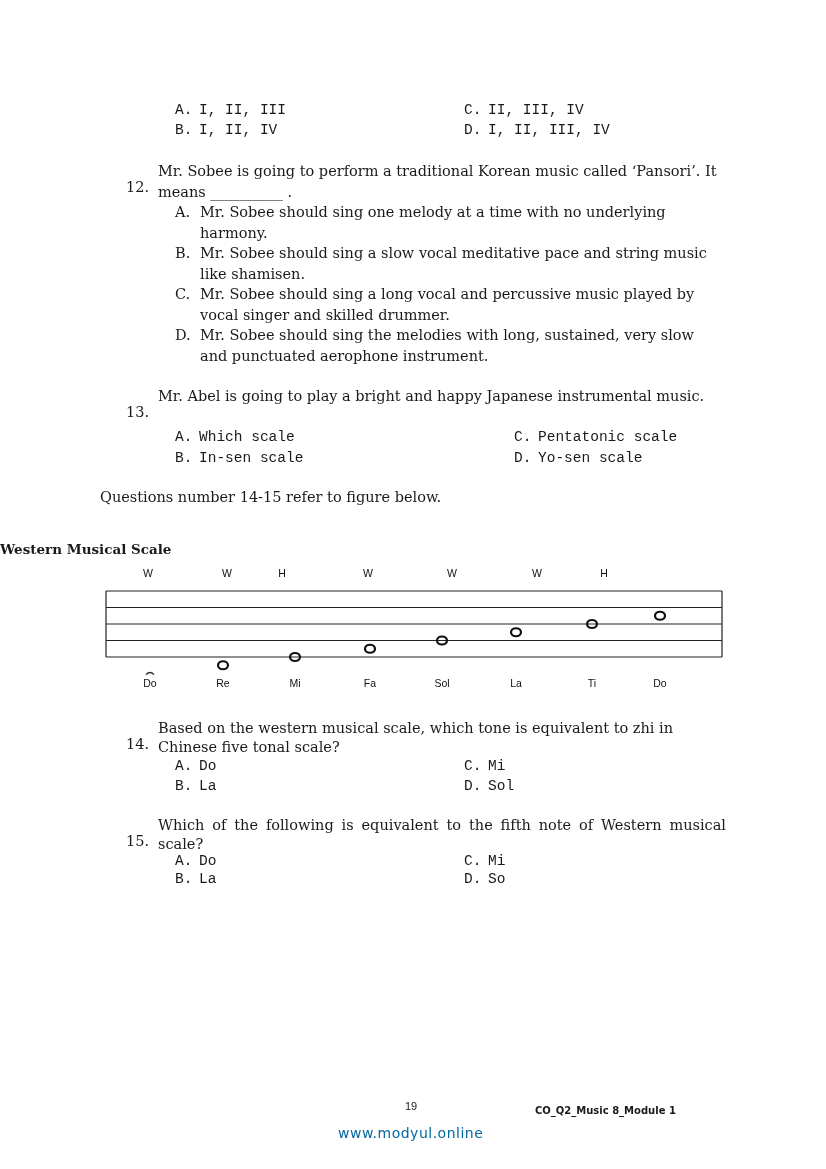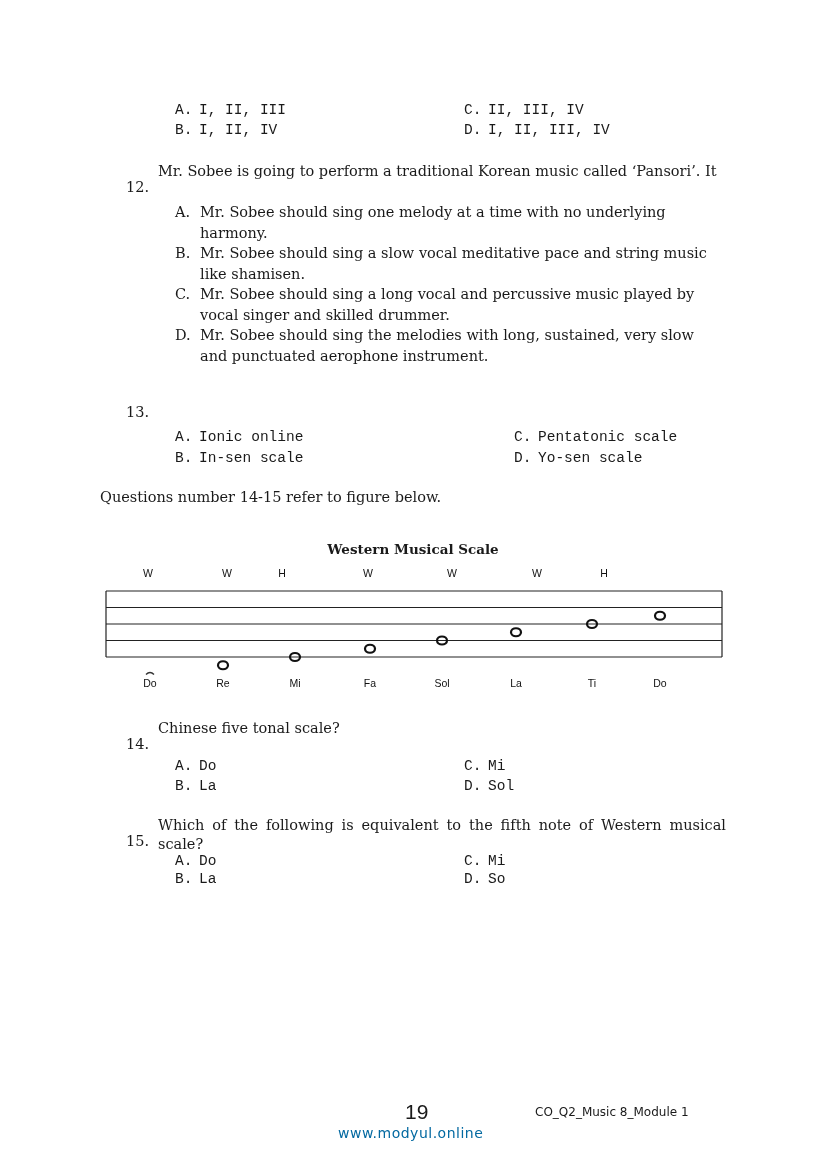--- a/index.html
+++ b/index.html
@@ -9,22 +9,22 @@
   .opt-letter { display: inline-block; width: 24px; }
   .q { position: absolute; left: 126px; width: 600px; line-height: 20.5px; }
   .q .num { position: absolute; left: 0; top: 16px; }
   .q .stem { margin-left: 32px; }
   .opt { position: absolute; line-height: 20px; font-family: Liberation Mono, monospace; }
   .wrapopt { position: absolute; left: 175px; width: 540px; line-height: 20.5px; }
   .wrapopt .l { position: absolute; left: 0; top: 0; }
   .wrapopt .t { margin-left: 25px; display: block; }
   .justify { text-align: justify; text-align-last: justify; }
   .fig-title { font-family: "DejaVu Serif", serif; font-weight: bold; font-size: 13.5px; }
-  .footer-num { font-family: "Liberation Sans", sans-serif; font-size: 21px; }
-  .footer-code { font-family: "DejaVu Sans", sans-serif; font-weight: normal; font-size: 12px; }
+  .footer-num { font-family: "Liberation Sans", sans-serif; font-size: 11px; }
+  .footer-code { font-family: "DejaVu Sans", sans-serif; font-weight: bold; font-size: 10px; }
   .watermark { font-family: "DejaVu Sans", sans-serif; font-size: 14px; color: #0369a1; letter-spacing: 0.5px; }
 </style>
 </head>
 <body>
 
 <div class="abs opt" style="left:175px; top:100px;">
   <span class="opt-letter">A.</span><span>I, II, III</span>
 </div>
 <div class="abs opt" style="left:175px; top:120px;">
   <span class="opt-letter">B.</span><span>I, II, IV</span>
@@ -33,20 +33,21 @@
   <span class="opt-letter">C.</span><span>II, III, IV</span>
 </div>
 <div class="abs opt" style="left:464px; top:120px;">
   <span class="opt-letter">D.</span><span>I, II, III, IV</span>
 </div>
 
 <div class="q" style="top:161px;">
   <span class="num">12.</span>
   <div class="stem">
     <div>Mr. Sobee is going to perform a traditional Korean music called ‘Pansori’. It</div>
+    <div>means __________ .</div>
   </div>
 </div>
 <div class="wrapopt" style="top:202px;">
   <span class="l">A.</span>
   <span class="t" style="width:490px;">Mr. Sobee should sing one melody at a time with no underlying harmony.</span>
 </div>
 <div class="wrapopt" style="top:243px;">
   <span class="l">B.</span>
   <span class="t" style="width:520px;">Mr. Sobee should sing a slow vocal meditative pace and string music like shamisen.</span>
 </div>
@@ -55,38 +56,39 @@
   <span class="t" style="width:510px;">Mr. Sobee should sing a long vocal and percussive music played by vocal singer and skilled drummer.</span>
 </div>
 <div class="wrapopt" style="top:325px;">
   <span class="l">D.</span>
   <span class="t" style="width:510px;">Mr. Sobee should sing the melodies with long, sustained, very slow and punctuated aerophone instrument.</span>
 </div>
 
 <div class="q" style="top:386px;">
   <span class="num">13.</span>
   <div class="stem">
+    <div>Mr. Abel is going to play a bright and happy Japanese instrumental music.</div>
   </div>
 </div>
 <div class="abs opt" style="left:175px; top:427px;">
-  <span class="opt-letter">A.</span><span>Ionic online</span>
+  <span class="opt-letter">A.</span><span>Which scale</span>
 </div>
 <div class="abs opt" style="left:175px; top:448px;">
   <span class="opt-letter">B.</span><span>In-sen scale</span>
 </div>
 <div class="abs opt" style="left:514px; top:427px;">
   <span class="opt-letter">C.</span><span>Pentatonic scale</span>
 </div>
 <div class="abs opt" style="left:514px; top:448px;">
   <span class="opt-letter">D.</span><span>Yo-sen scale</span>
 </div>
 
 <div class="abs" style="left:100px; top:487px; line-height:20px;">Questions number 14-15 refer to figure below.</div>
 
-<div class="abs fig-title" style="left:0; width:826px; text-align:center; top:541px; padding-left:0;">
+<div class="abs fig-title" style="left:0; width:826px; top:541px; padding-left:0;">
   <span style="position:relative; left:0;">Western Musical Scale</span>
 </div>
 
 <svg class="abs" id="staff-svg" style="left:0; top:560px;" width="826" height="140">
   <g id="staff-lines">
       <line x1="106" x2="722" y1="31" y2="31" stroke="#222" stroke-width="1.2"></line>
       <line x1="106" x2="722" y1="47.5" y2="47.5" stroke="#222" stroke-width="1.2"></line>
       <line x1="106" x2="722" y1="64" y2="64" stroke="#222" stroke-width="1.2"></line>
       <line x1="106" x2="722" y1="80.5" y2="80.5" stroke="#222" stroke-width="1.2"></line>
       <line x1="106" x2="722" y1="97" y2="97" stroke="#222" stroke-width="1.2"></line>
@@ -138,20 +140,21 @@
     </g>
   <g>
     <path d="M118,586 C126,592 124,606 116,616 C108,626 104,636 110,646 C116,654 128,652 130,642 C132,634 124,628 118,632 C114,636 116,644 120,645 M118,586 C112,600 114,640 120,660 C122,670 118,680 112,680 C106,680 106,672 112,672" fill="none" stroke="#111" stroke-width="2.6" stroke-linecap="round"></path>
     <circle cx="110" cy="674" r="3.2" fill="#111"></circle>
   </g>
 </svg>
 
 <div class="q" style="top:719px; line-height:18.5px;">
   <span class="num">14.</span>
   <div class="stem">
+    <div>Based on the western musical scale, which tone is equivalent to zhi in</div>
     <div>Chinese five tonal scale?</div>
   </div>
 </div>
 <div class="abs opt" style="left:175px; top:756px;">
   <span class="opt-letter">A.</span><span>Do</span>
 </div>
 <div class="abs opt" style="left:175px; top:776px;">
   <span class="opt-letter">B.</span><span>La</span>
 </div>
 <div class="abs opt" style="left:464px; top:756px;">

